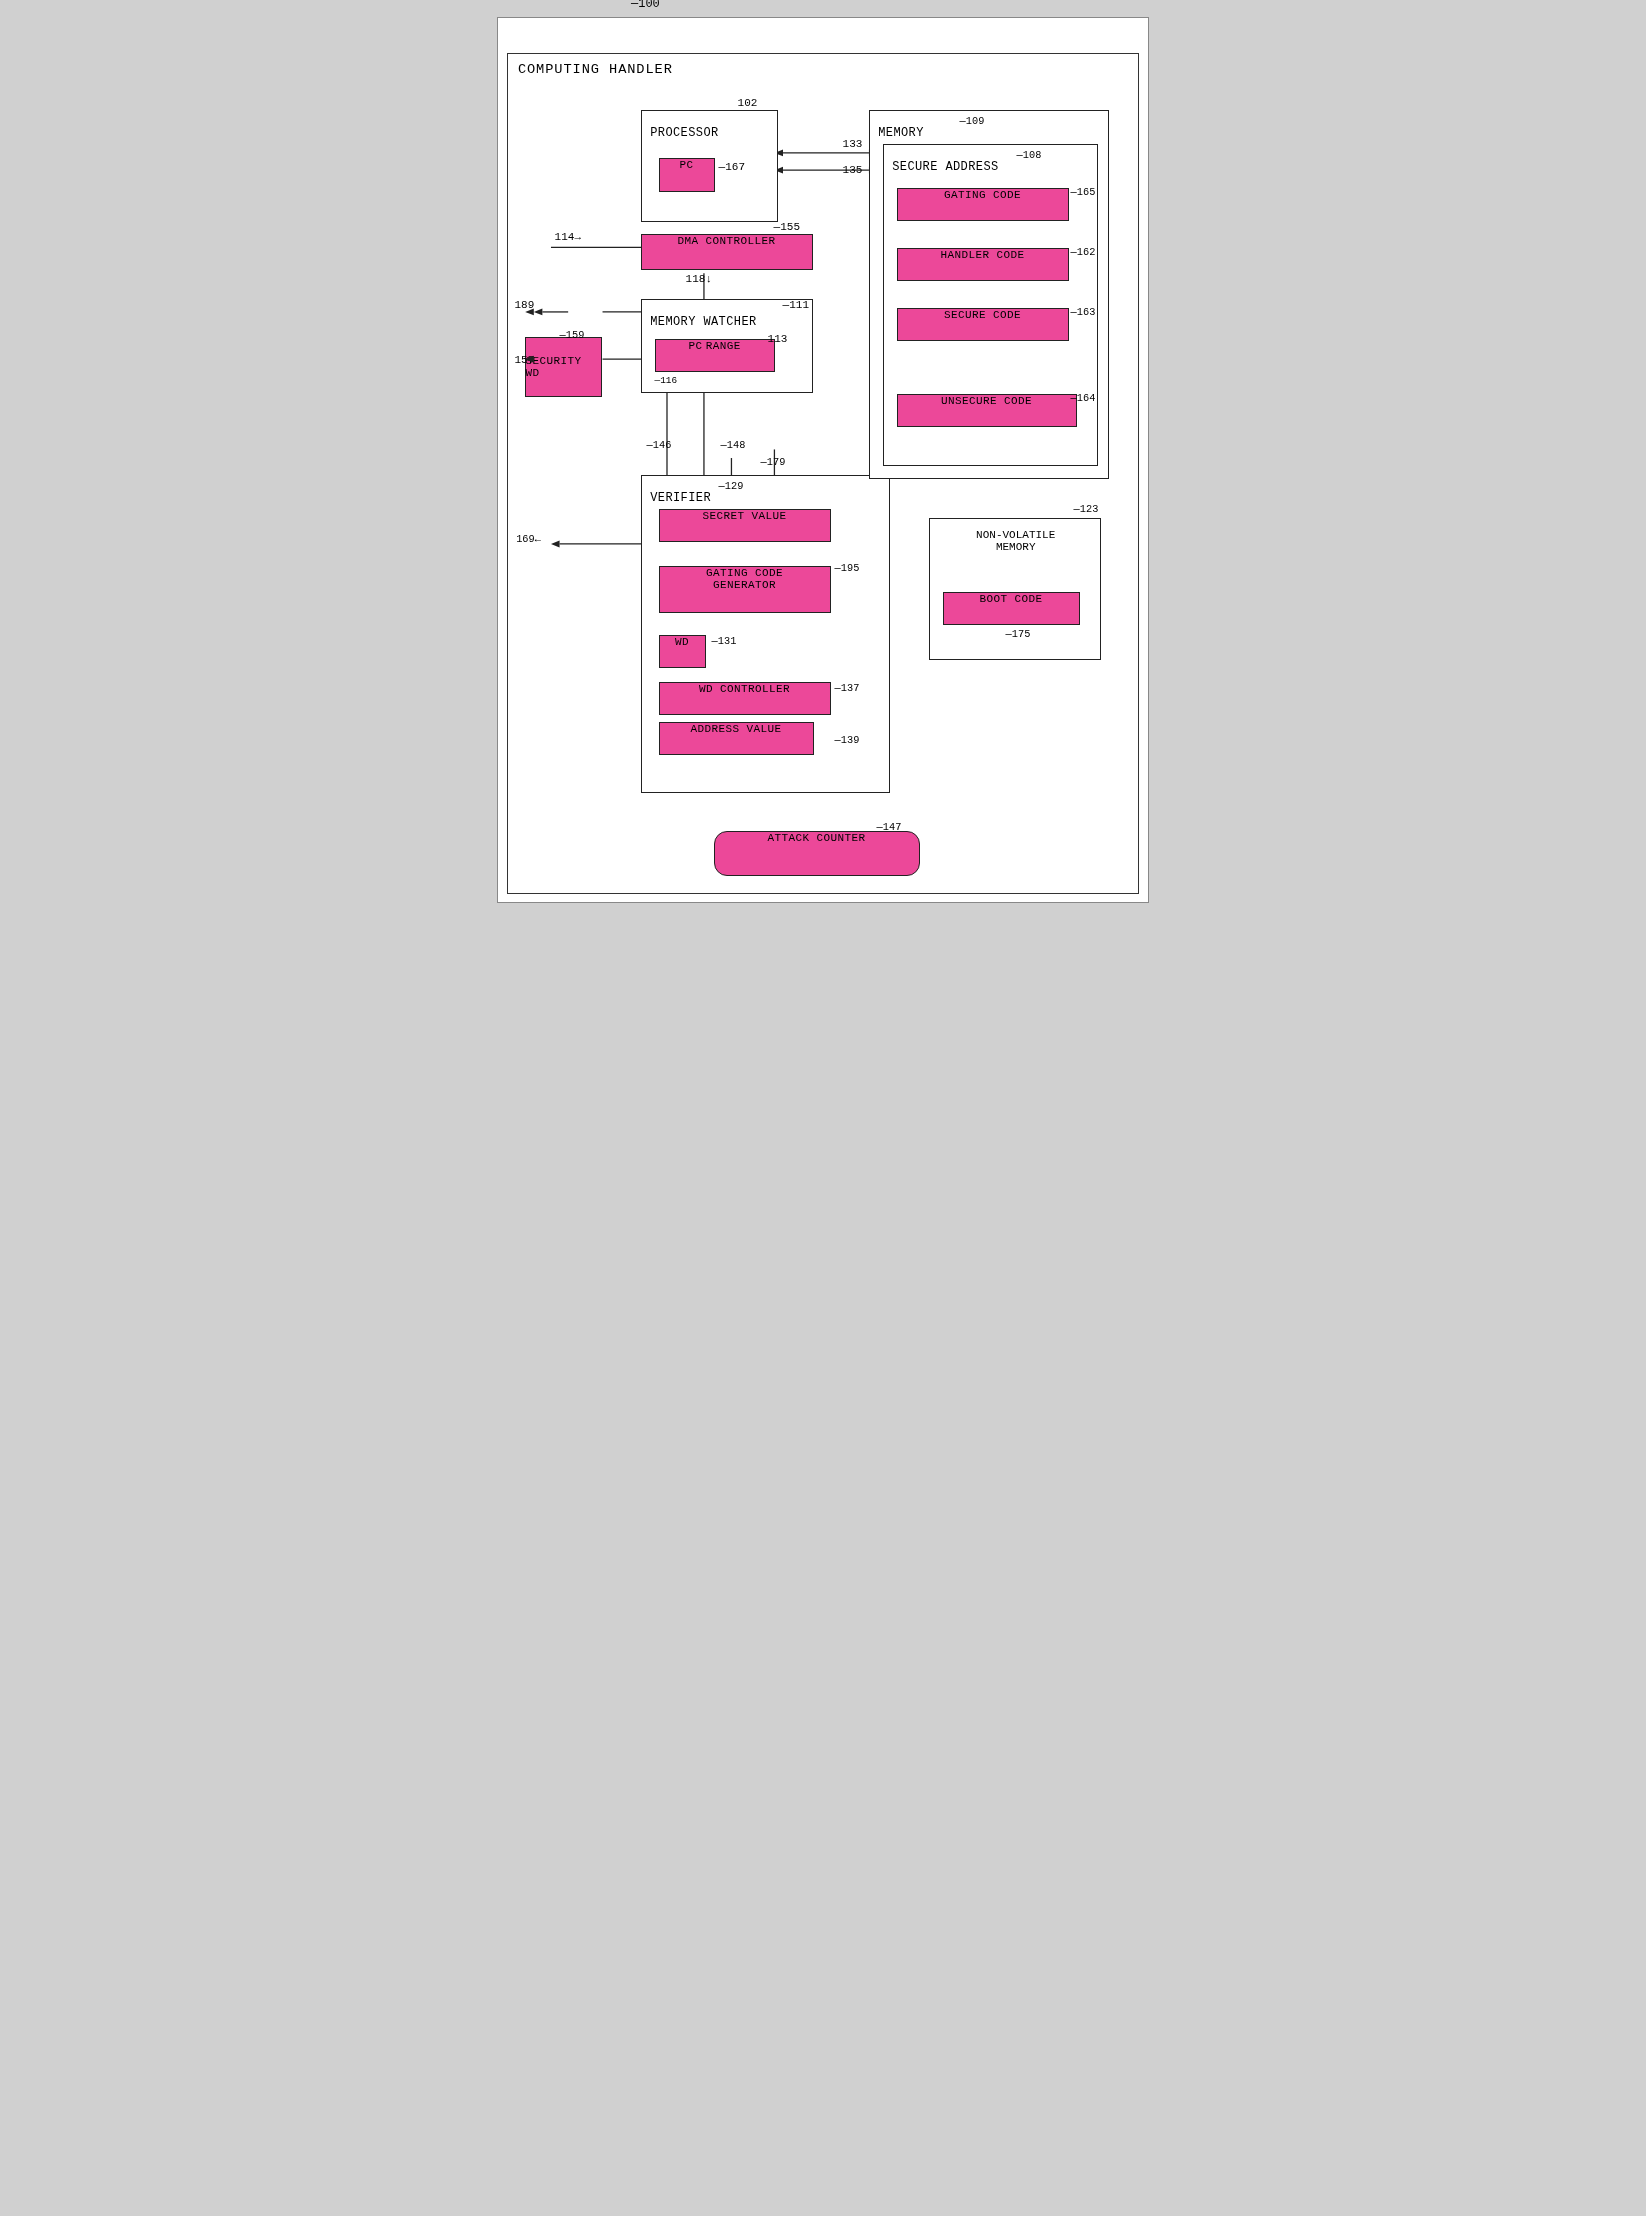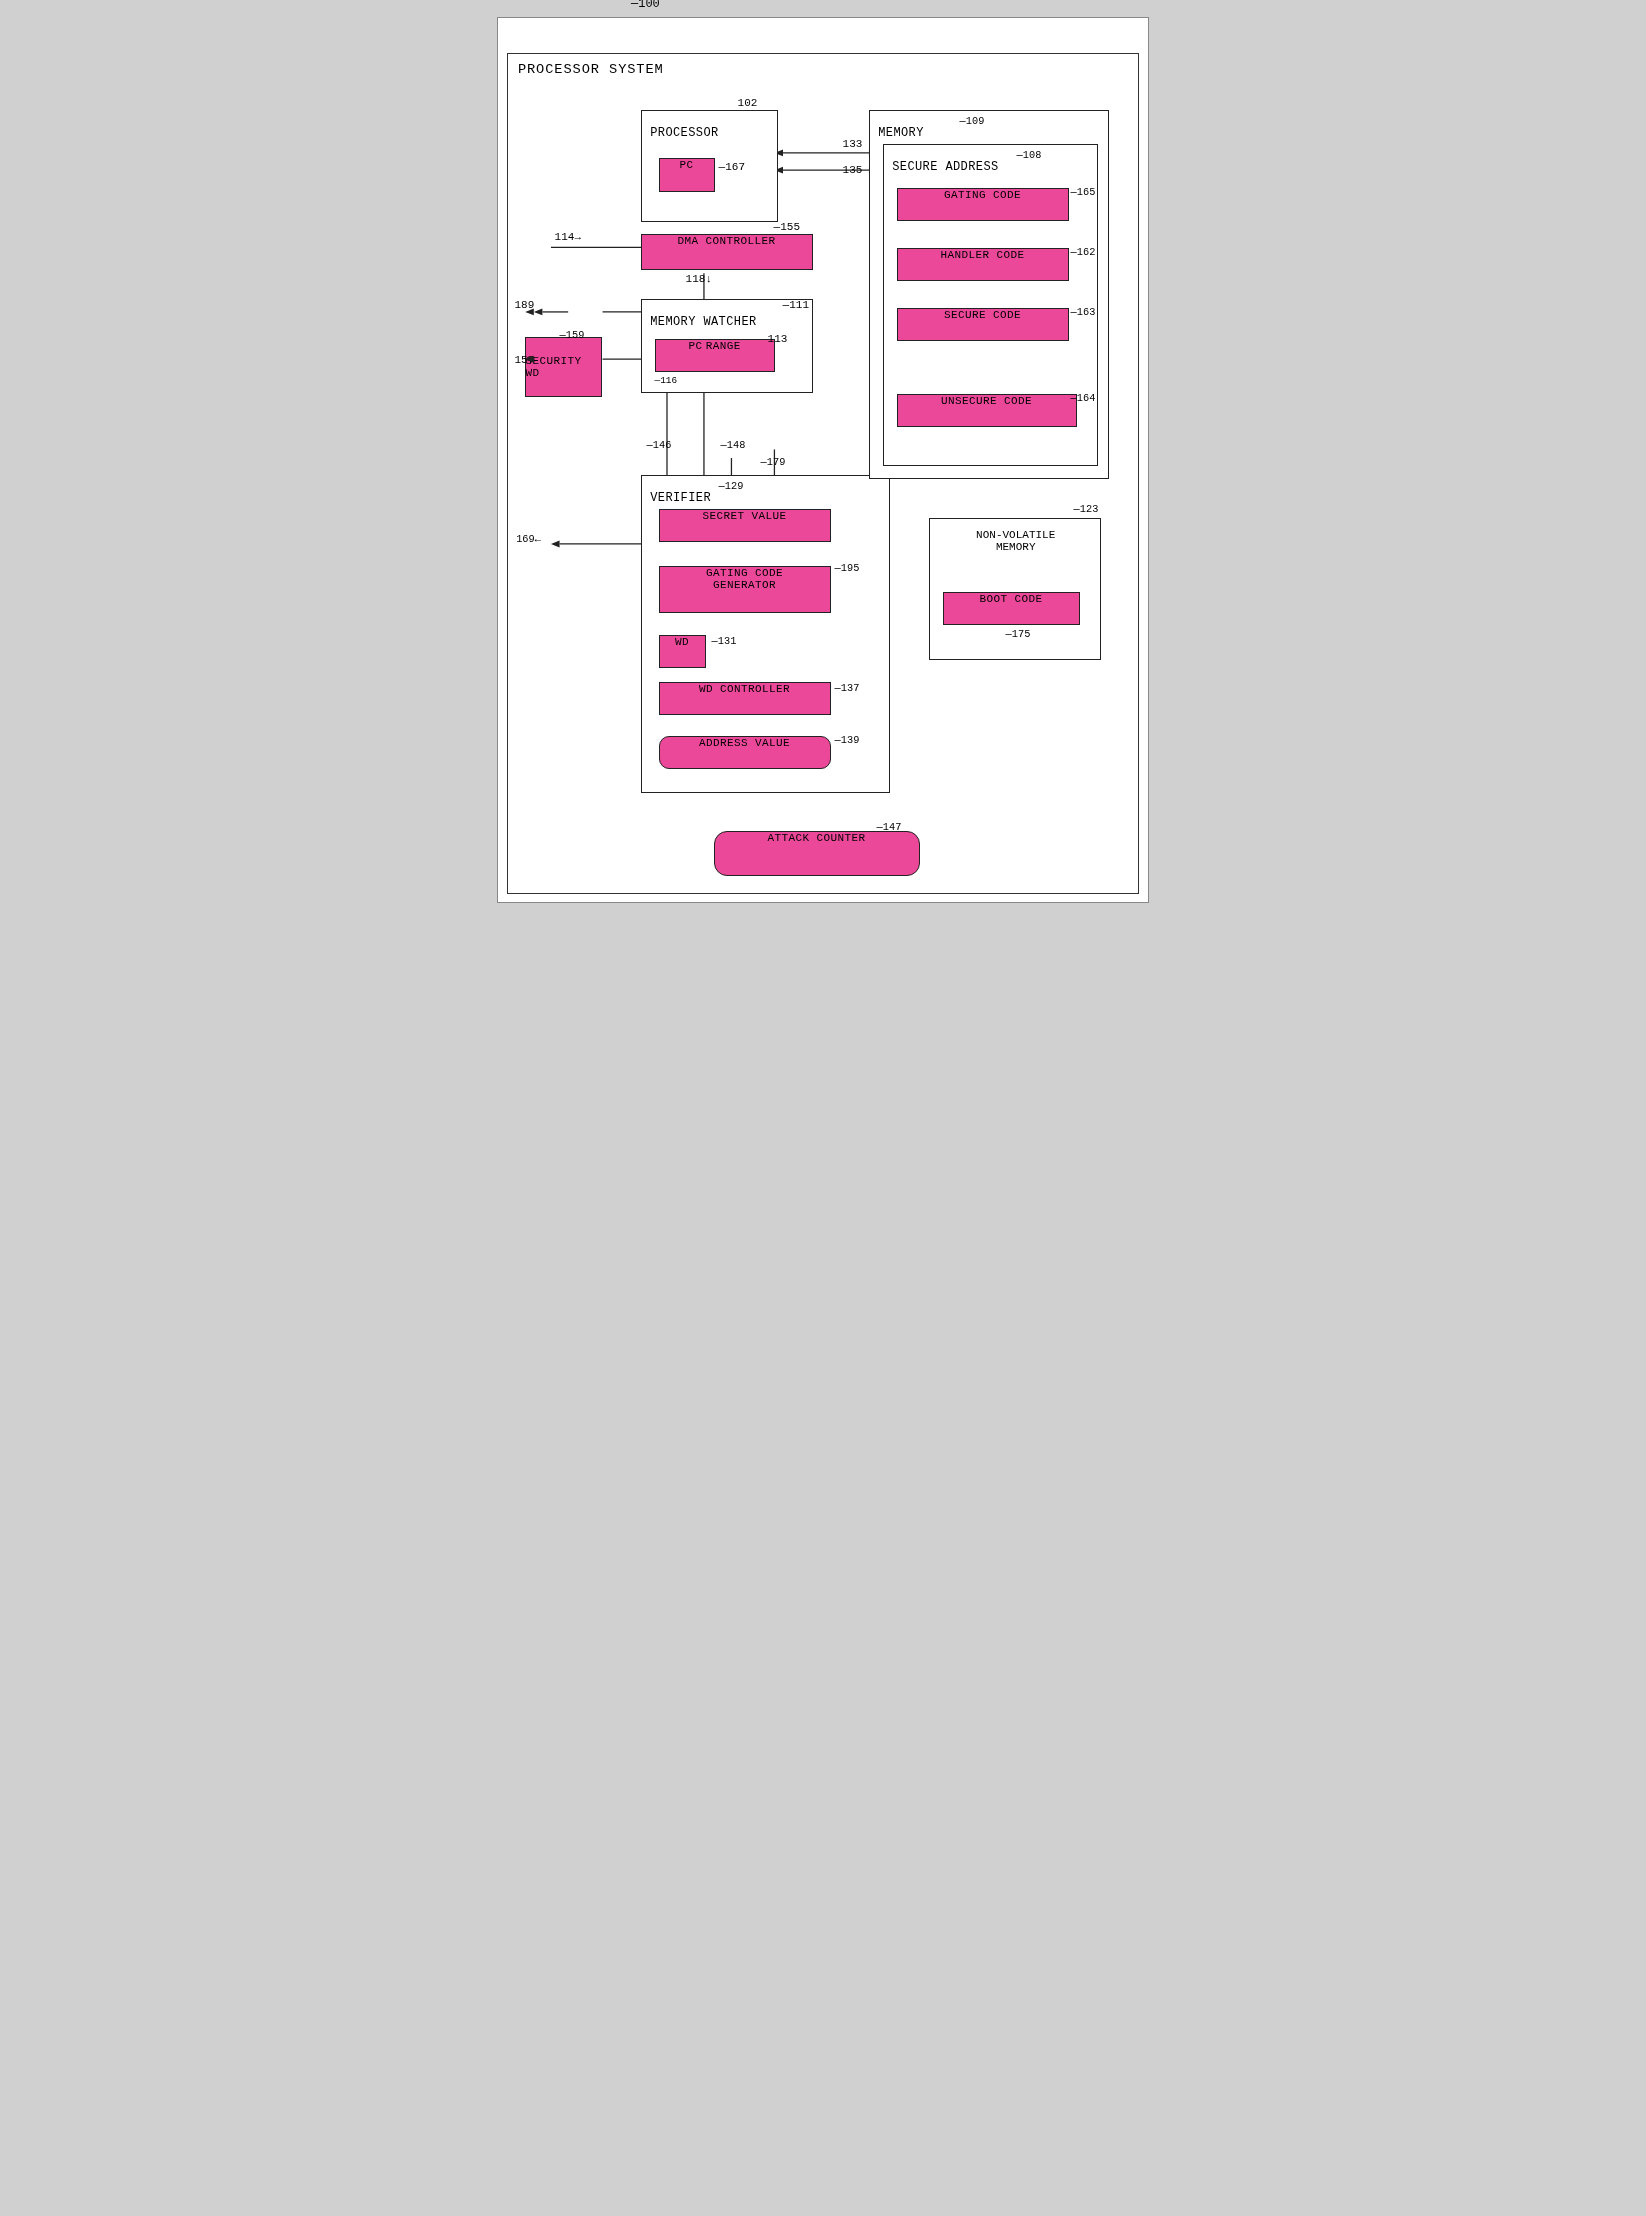--- a/index.html
+++ b/index.html
@@ -85,21 +85,21 @@
 <body>
 
 <div class="page">
 
   <div class="top-ref" style="left: 133px;">
     —100
   </div>
 
   <div class="diagram-container">
 
-    <div class="diagram-title">PROCESSOR SYSTEM</div>
+    <div class="diagram-title">COMPUTING HANDLER</div>
 
     <svg class="svg-overlay" viewBox="0 0 734 976" width="630" height="838">
 
       <line x1="320" y1="115" x2="420" y2="115" stroke="#222" stroke-width="1.5"></line>
       <polygon points="420,111 430,115 420,119" fill="#222"></polygon>
       <polygon points="320,111 310,115 320,119" fill="#222"></polygon>
 
       <line x1="320" y1="135" x2="420" y2="135" stroke="#222" stroke-width="1.5"></line>
       <polygon points="320,131 310,135 320,139" fill="#222"></polygon>
       <polygon points="420,131 430,135 420,139" fill="#222"></polygon>
@@ -216,21 +216,21 @@
       <div class="box" style="left:17px; top:159px; width:47px; height:33px;">
         <span>WD</span>
       </div>
       <div class="ref-label" style="left:70px; top:159px; font-size:10.3px;">—131</div>
 
       <div class="box" style="left:17px; top:206px; width:172px; height:33px;">
         <span>WD CONTROLLER</span>
       </div>
       <div class="ref-label" style="left:193px; top:206px; font-size:10.3px;">—137</div>
 
-      <div class="box" style="left:17px; top:260px; width:172px; height:33px;border-radius:10px;">
+      <div class="box" style="left:17px; top:246px; width:155px; height:33px;">
         <span>ADDRESS VALUE</span>
       </div>
       <div class="ref-label" style="left:193px; top:258px; font-size:10.3px;">—139</div>
     </div>
 
     <div class="ref-label" style="left:8.6px; top:479px; font-size:10.3px;">169←</div>
 
     <div class="outer-box" style="left:361px; top:56px; width:240px; height:369px;">
       <div class="outer-box-title">MEMORY</div>
       <div class="ref-label" style="left:90px; top:4.3px; font-size:10.3px;">—109</div>

